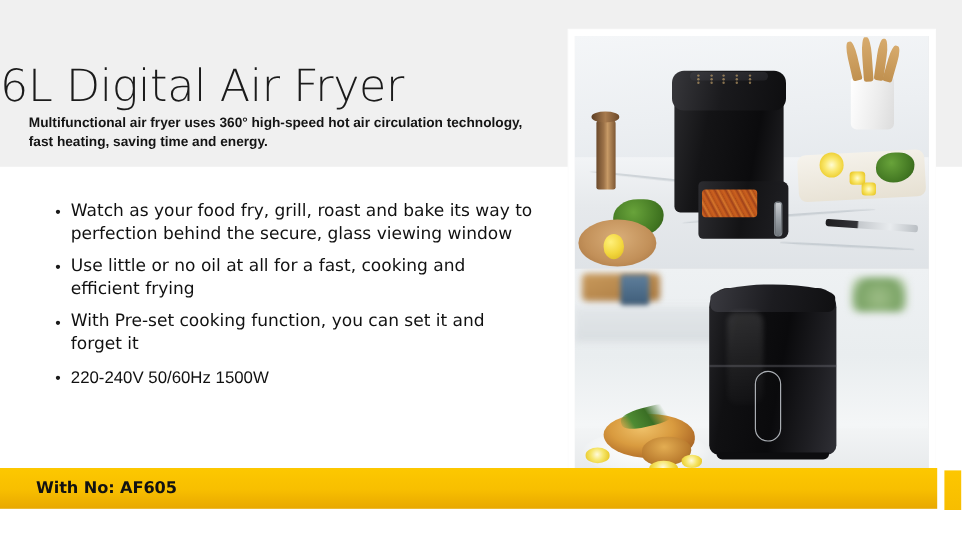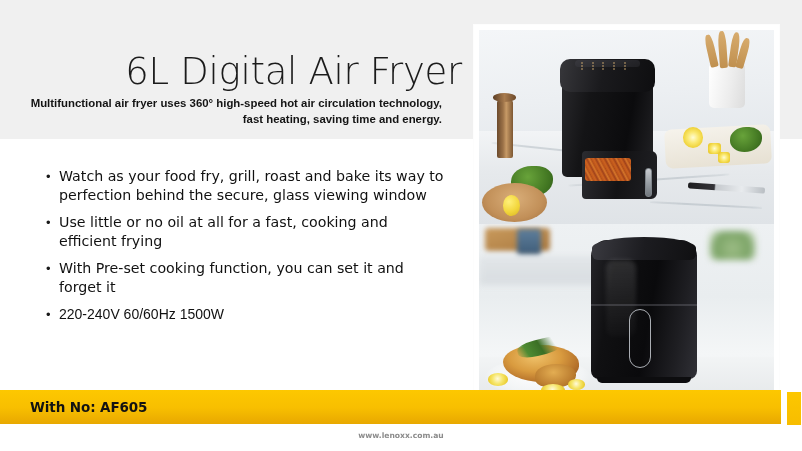--- a/index.html
+++ b/index.html
@@ -26,34 +26,34 @@
     position: absolute;
     left: 0; top: 0;
     width: 802px; height: 139px;
     background: #f0f0f0;
   }
 
   .title {
     position: absolute;
     left: 0; top: 50px;
     width: 462px;
-    text-align: right;
+    text-align: left;
     font-size: 37px;
     font-weight: 300;
     letter-spacing: -0.3px;
     color: #1b1b1b;
     font-family: "DejaVu Sans", sans-serif;
     white-space: nowrap;
   }
 
   .subtitle {
     position: absolute;
     left: 24px; top: 96px;
     width: 418px;
-    text-align: right;
+    text-align: left;
     font-size: 11.4px;
     font-weight: bold;
     line-height: 15.5px;
     color: #141414;
     font-family: "Liberation Sans", sans-serif;
   }
 
   
   .bullets {
     position: absolute;
@@ -421,21 +421,21 @@
     <div class="bullet-row">
       <span class="bullet-dot">•</span>
       <span class="bullet-text">Use little or no oil at all for a fast, cooking and efficient frying</span>
     </div>
     <div class="bullet-row">
       <span class="bullet-dot">•</span>
       <span class="bullet-text">With Pre-set cooking function, you can set it and forget it</span>
     </div>
     <div class="bullet-row spec">
       <span class="bullet-dot">•</span>
-      <span class="bullet-text">220-240V 60/60Hz  1500W</span>
+      <span class="bullet-text">220-240V 50/60Hz  1500W</span>
     </div>
   </div>
 
   <div class="image-panel">
     <div class="photo-stack">
 
       <div class="photo photo-top">
         <div class="ph-wall"></div>
         <div class="ph-counter">
           <div class="marble-vein" style="left:4%;top:18%;width:40%;height:2px;transform:rotate(6deg);"></div>
@@ -518,16 +518,15 @@
       </div>
 
     </div>
   </div>
 
   <div class="yellow-bar"></div>
   <div class="model-text">With No: AF605</div>
   <div class="yellow-accent"></div>
 
   <div class="footer">
-    <div class="footer-line2">www.lenoxx.com.au</div>
   </div>
 
 </div>
 
 </body></html>

